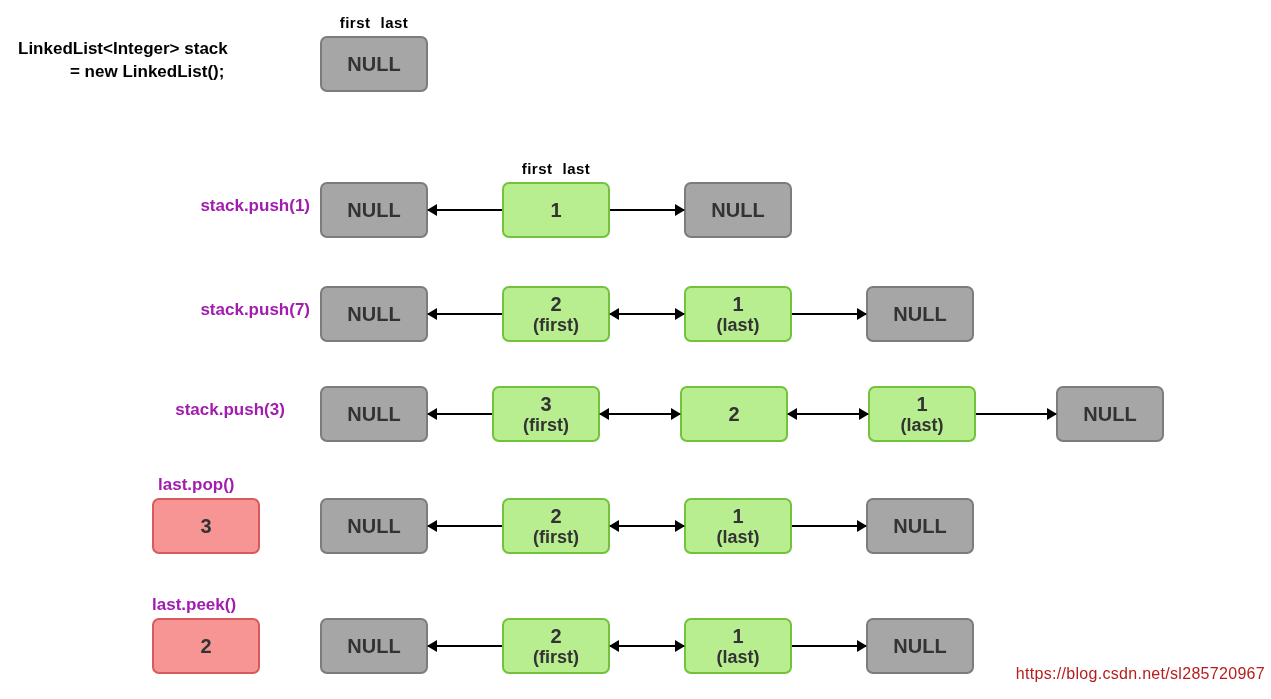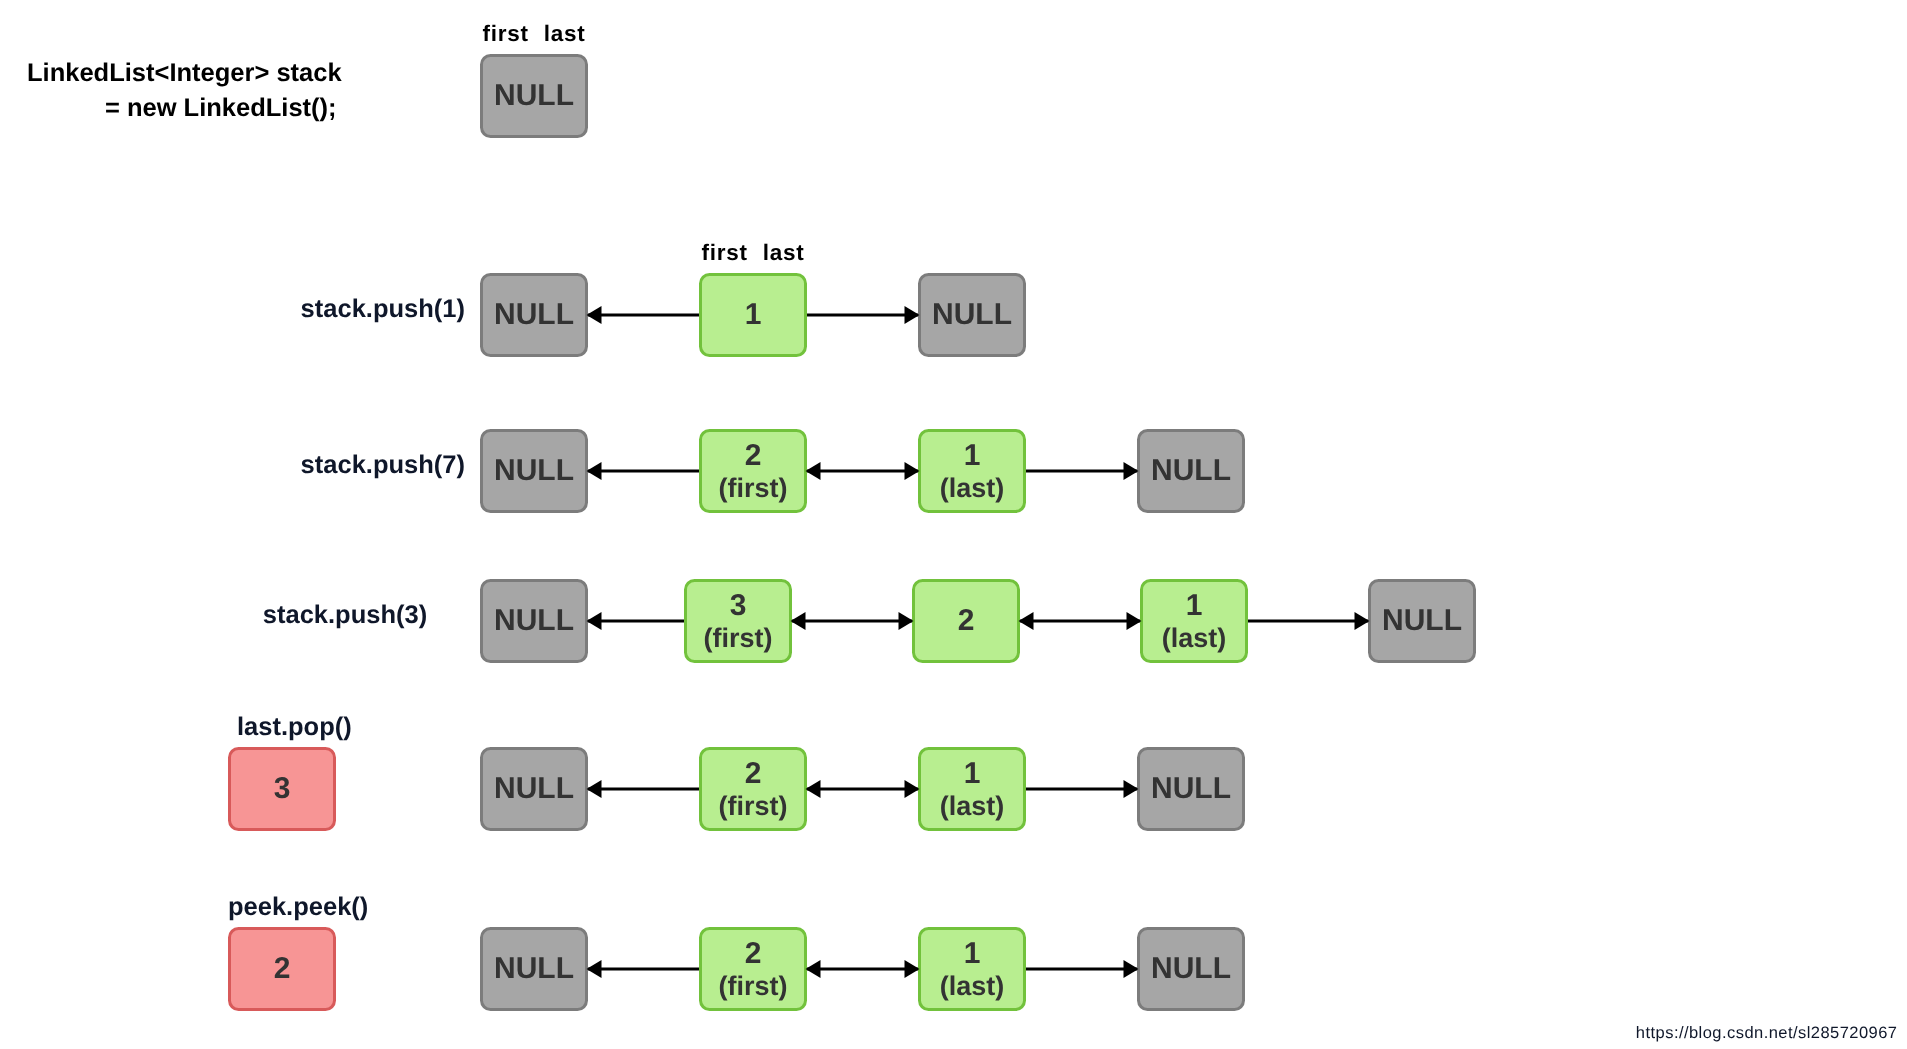--- a/index.html
+++ b/index.html
@@ -22,33 +22,33 @@
     font-weight: 700;
     font-size: 17px;
     color: #000;
     text-align: left;
     line-height: 1.35;
     white-space: pre;
   }
   .op-label {
     font-weight: 700;
     font-size: 17px;
-    color: #0f172a;
+    color: #a21caf;
     text-align: center;
     white-space: nowrap;
   }
   .small-label {
     font-weight: 700;
     font-size: 15px;
     color: #000;
     text-align: center;
     letter-spacing: .5px;
   }
   .node {
-    width: 72px;
+    width: 108px;
     height: 56px;
     border-radius: 7px;
     border: 2px solid;
     display: flex;
     flex-direction: column;
     align-items: center;
     justify-content: center;
     font-weight: 700;
     color: #333;
     flex-shrink: 0;
@@ -86,23 +86,23 @@
     position: absolute;
     top: -24px;
     left: 0; right: 0;
     display: flex;
     justify-content: center;
     gap: 10px;
   }
   .watermark {
     position: absolute;
     right: 6px;
-    bottom: 4px;
-    font-size: 11px;
-    color: #0f172a;
+    bottom: 16px;
+    font-size: 16px;
+    color: #b91c1c;
     font-family: Arial, sans-serif;
     letter-spacing: .3px;
   }
 </style>
 </head>
 <body>
 
 <div class="row" style="left:18px; top:38px;">
   <div class="label-text" style="width:290px;">LinkedList&lt;Integer&gt; stack
            = new LinkedList();</div>
@@ -210,21 +210,21 @@
     <span class="main">1</span>
     <span class="sub">(last)</span>
   </div>
   <div class="link rt"></div>
   <div class="node null-node">
       <span class="main">NULL</span>
     </div>
 </div>
 
 <div class="row" style="left:152px; top:595px;">
-  <div class="op-label">peek.peek()</div>
+  <div class="op-label">last.peek()</div>
 </div>
 <div class="row" style="left:152px; top:618px;">
   <div class="node red-node">
     <span class="main">2</span>
   </div>
 </div>
 <div class="row" style="left:320px; top:618px;">
   <div class="node null-node">
       <span class="main">NULL</span>
     </div>

